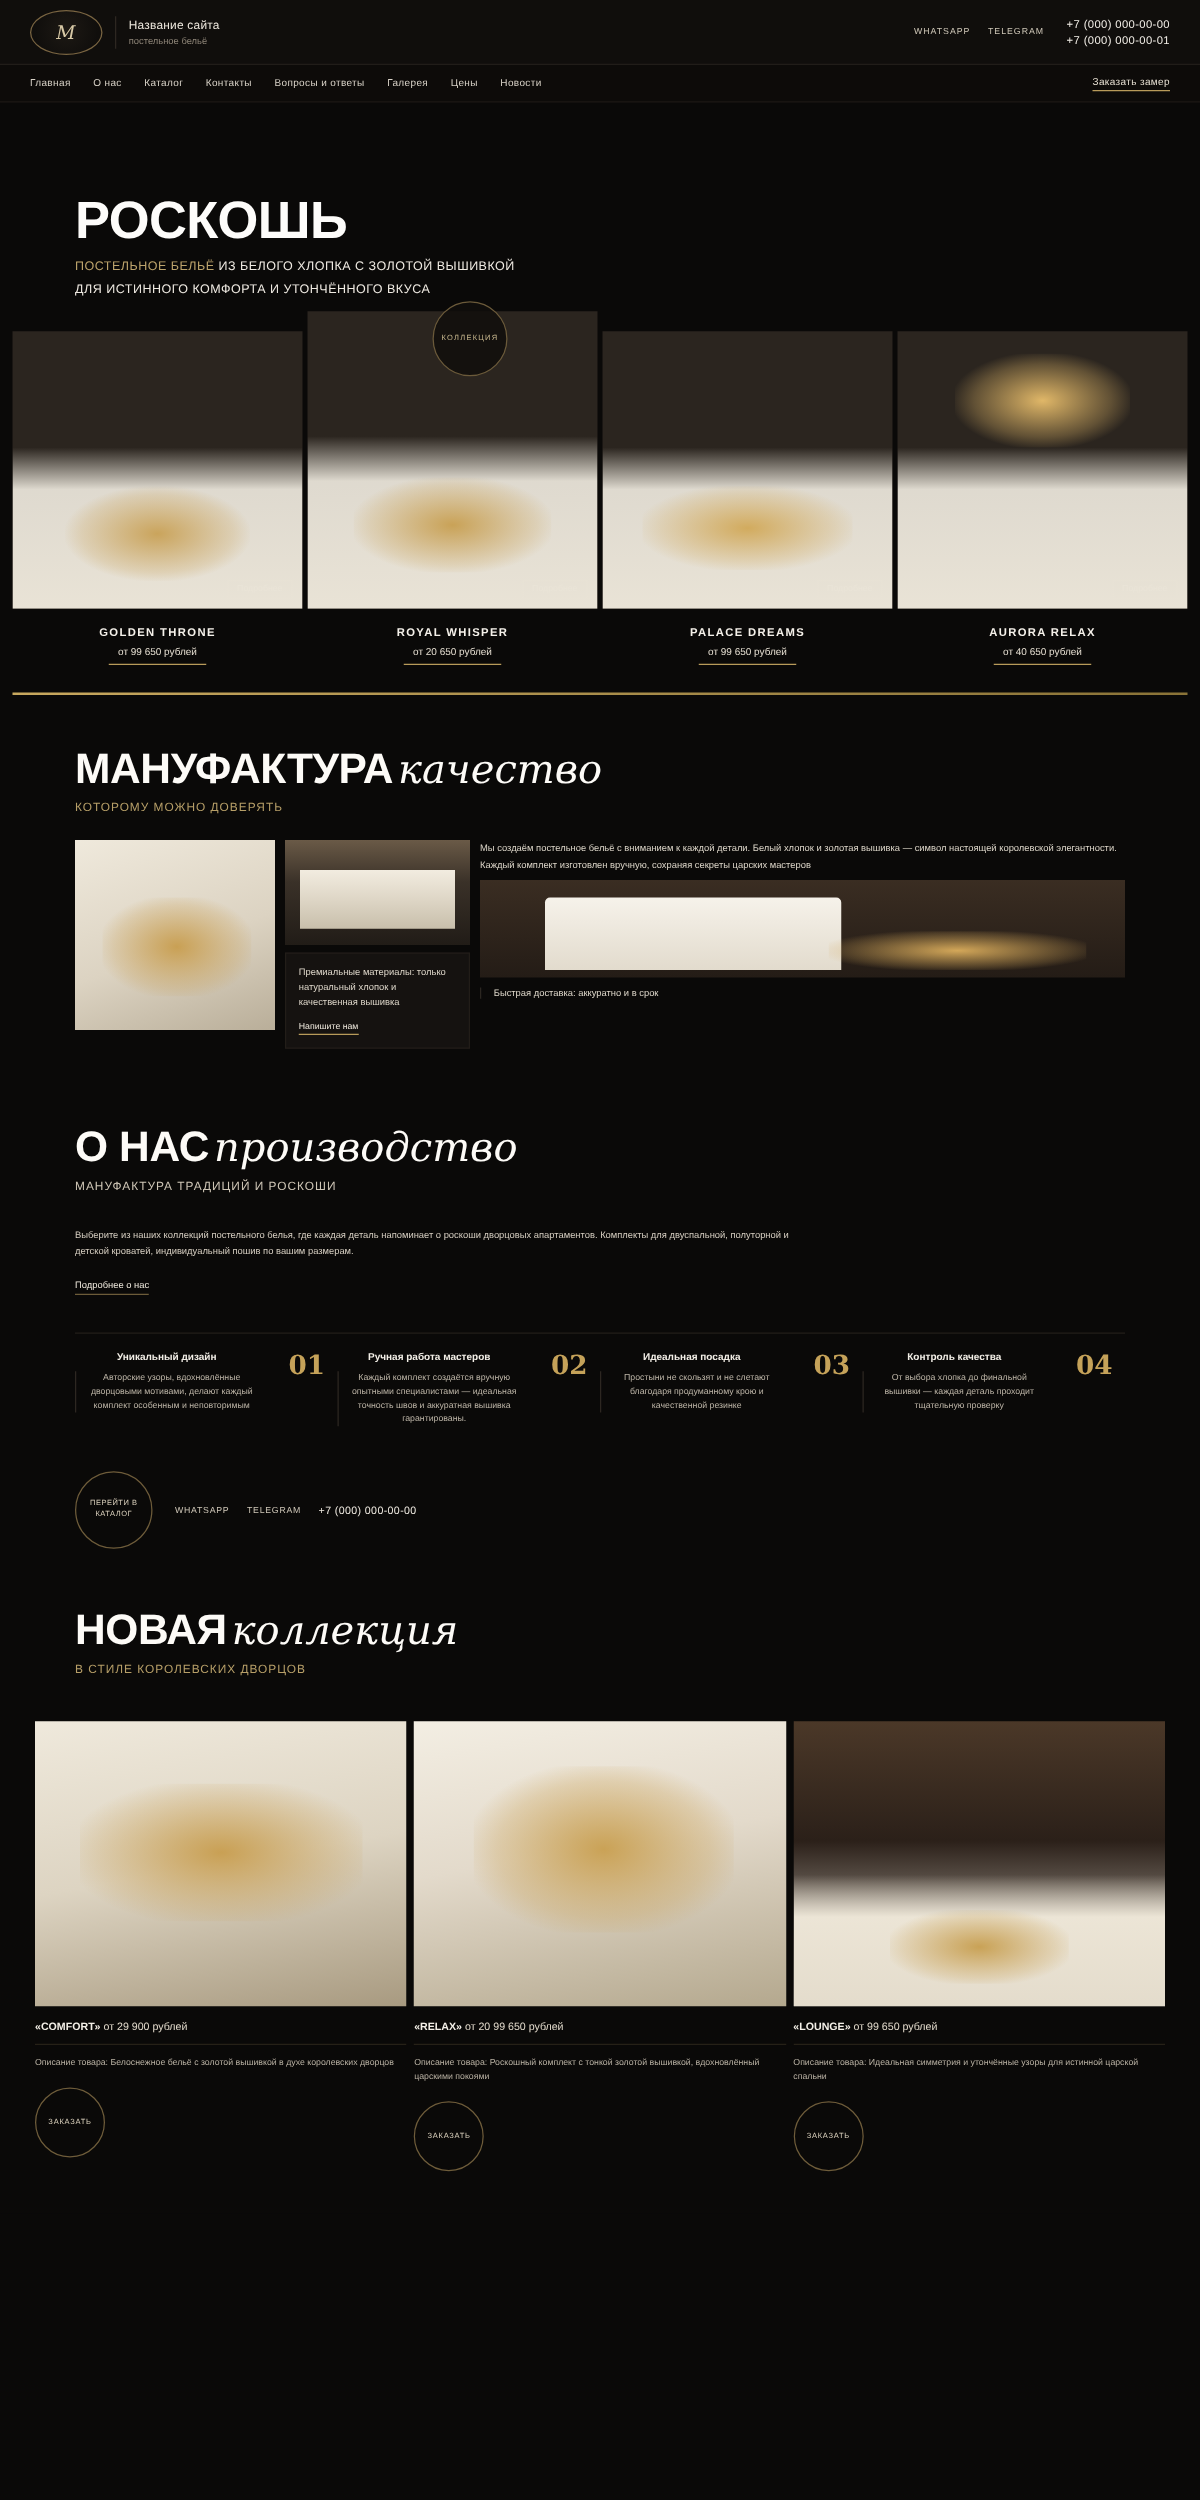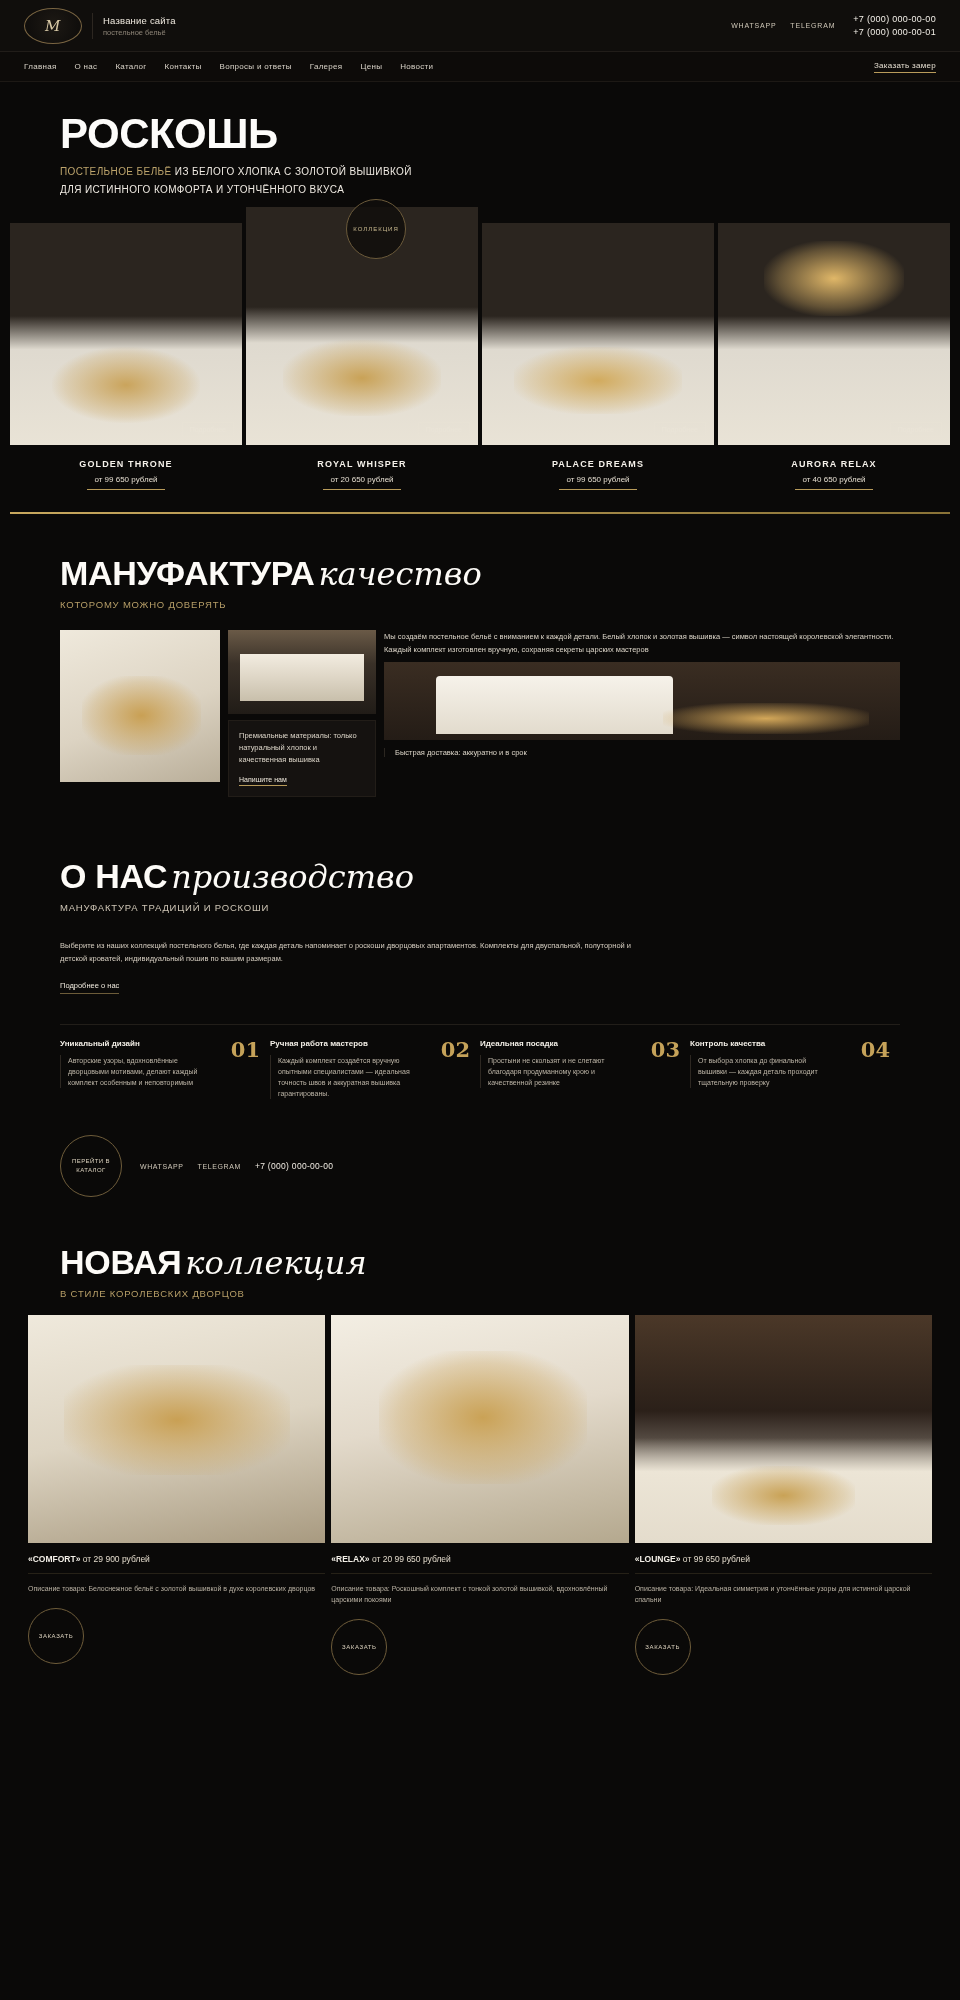--- a/index.html
+++ b/index.html
@@ -63,21 +63,21 @@
   .nav-cta {
     margin-left: auto;
     font-size: 8px; color: #e6dfd2;
     border-bottom: 1px solid #b89b5a;
     padding-bottom: 2px;
     letter-spacing: .3px;
   }
 
   
   .hero { padding: 28px 24px 18px 60px; }
-  .hero-title { display: flex; align-items: baseline; }
+  .hero-title { display: flex; align-items: baseline; margin-top: 42px; }
   .hero-title .big {
     font-size: 42px;
     font-weight: 700;
     letter-spacing: -0.5px;
     color: #fdfcfa;
     font-family: "Liberation Sans", sans-serif;
   }
   .hero-title .script {
     font-family: "DejaVu Serif", serif;
     font-style: italic;
@@ -254,21 +254,21 @@
   .about-link {
     display: inline-block; margin-top: 16px;
     font-size: 7.5px; color: #efe9dd;
     border-bottom: 1px solid #6d5c39; padding-bottom: 3px;
   }
   .features {
     display: flex; gap: 0; margin-top: 30px;
     border-top: 1px solid #221e19;
     padding-top: 14px;
   }
-  .feature { flex: 1; display: flex; gap: 24px; padding-right: 10px; }
+  .feature { flex: 1; display: flex; gap: 24px; padding-right: 10px; text-align: center; }
   .feature .ftxt { flex: 1; }
   .feature h4 { font-size: 8px; color: #f3efe7; font-weight: 700; }
   .feature p {
     font-size: 7px; line-height: 11px; color: #bdb5a7; margin-top: 7px;
     border-left: 1px solid #2d2721; padding-left: 7px;
   }
   .feature .num {
     font-family: "DejaVu Serif", serif;
     font-size: 21px; font-weight: 700; color: #c5a259; line-height: 1;
   }
@@ -280,21 +280,21 @@
     display: flex; flex-direction: column; align-items: center; justify-content: center;
     text-align: center;
   }
   .circle-btn span { font-size: 6px; color: #ddd3bf; letter-spacing: .4px; line-height: 9px; }
   .cta-socials { display: flex; align-items: center; gap: 14px; }
   .cta-socials a { font-size: 7px; color: #cfc7b8; text-decoration: none; letter-spacing: .6px; }
   .cta-phone { font-size: 8.5px; color: #f0ebe2; letter-spacing: .3px; }
 
   
   .newcol { padding-top: 46px; }
-  .prod-grid { display: flex; gap: 6px; padding: 16px 28px; }
+  .prod-grid { display: flex; gap: 6px; padding: 16px 28px; margin-top: 20px; }
   .prod { flex: 1; }
   .prod .pimg { height: 228px; position: relative; overflow: hidden; }
   .p1 { background: linear-gradient(170deg,#efe9dc 0%, #ddd4c2 50%, #a89a80 100%); }
   .p1::after { content:""; position:absolute; left:12%; top:22%; width:76%; height:48%;
     background: radial-gradient(ellipse at 50% 50%, #c9a054 0%, rgba(201,160,84,.22) 62%, rgba(201,160,84,0) 78%); }
   .p2 { background: linear-gradient(170deg,#f3eee3 0%, #e3dacb 45%, #b4a88e 100%); }
   .p2::after { content:""; position:absolute; left:16%; top:16%; width:70%; height:58%;
     background: radial-gradient(ellipse at 50% 50%, #caa256 0%, rgba(202,162,86,.3) 58%, rgba(202,162,86,0) 76%); }
   .p3 { background: linear-gradient(180deg,#4b3828 0%, #2b2019 42%, #efe9dc 100%); }
   .p3::after { content:""; position:absolute; left:0; right:0; bottom:0; height:46%;

